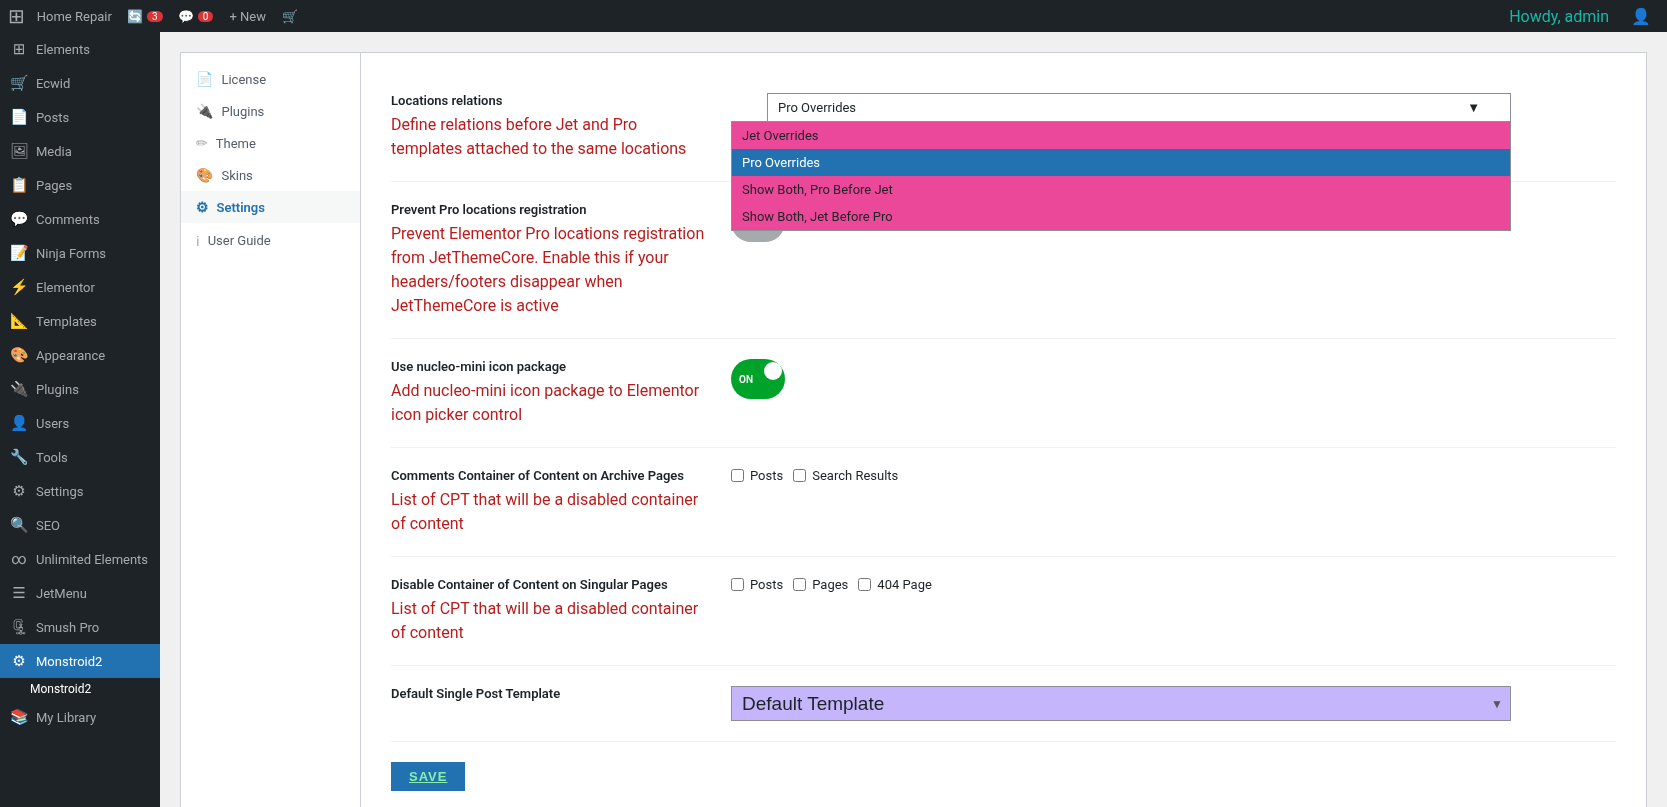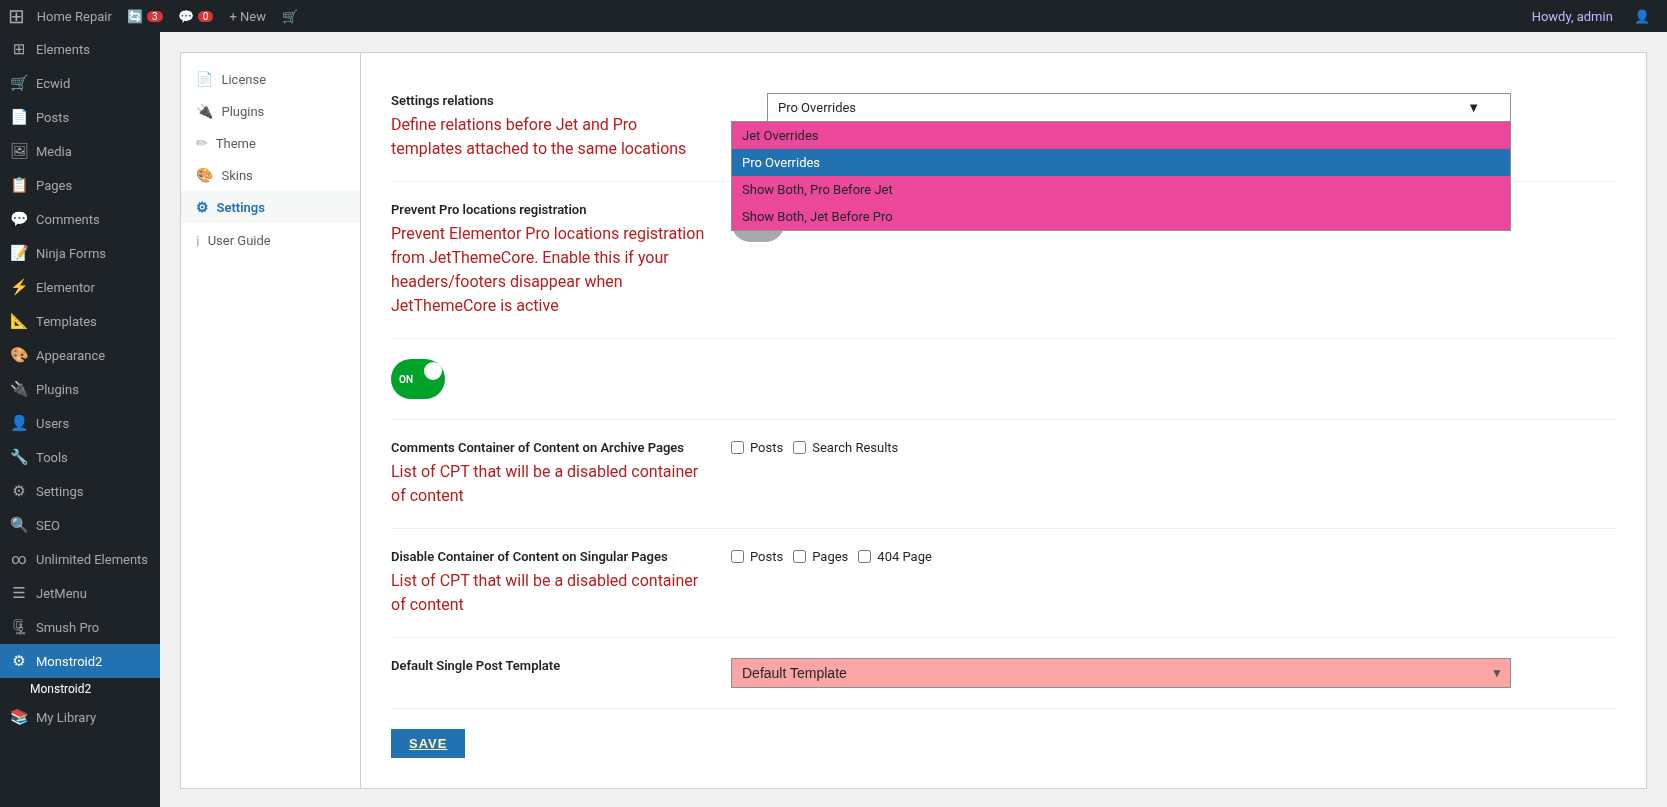--- a/index.html
+++ b/index.html
@@ -13,21 +13,21 @@
       display: flex;
       align-items: center;
       padding: 0 8px;
       position: fixed;
       top: 0; left: 0; right: 0;
       z-index: 100;
     }
     .admin-bar-logo { color: #a7aaad; font-size: 20px; margin-right: 4px; }
     .admin-bar-item { display: flex; align-items: center; padding: 8px 8px; color: #a7aaad; font-size: 13px; cursor: pointer; height: 32px; }
     .admin-bar-item .badge { background: #d63638; color: #fff; border-radius: 9px; padding: 0 5px; font-size: 10px; margin-left: 3px; }
-    .admin-bar-right { margin-left: auto; display: flex; align-items: center; color: #c4b5fd; font-size: 13px; }
+    .admin-bar-right { margin-left: auto; display: flex; align-items: center; color: #14b8a6; font-size: 16px; }
     .admin-bar-right span { padding: 0 8px; }
 
     
     .layout { display: flex; margin-top: 32px; min-height: calc(100vh - 32px); }
 
     
     .sidebar {
       width: 160px;
       background: #1d2327;
       color: #a7aaad;
@@ -81,22 +81,22 @@
     .setting-label { font-weight: 600; font-size: 13px; color: #1d2327; margin-bottom: 5px; }
     .setting-desc { font-size: 16px; color: #b91c1c; line-height: 1.5; }
     .setting-control { flex: 1; display: flex; align-items: flex-start; flex-wrap: wrap; gap: 10px; }
 
     
     .dropdown-wrapper { position: relative; min-width: 400px; }
     .dropdown-select {
       width: 100%;
       padding: 6px 30px 6px 10px;
       border: 1px solid #8c8f94;
-      background: #fca5a5;
-      font-size: 14px;
+      background: #c4b5fd;
+      font-size: 19px;
       color: #1d2327;
       appearance: none;
       cursor: pointer;
       border-radius: 0;
     }
     .dropdown-arrow {
       position: absolute; right: 8px; top: 50%; transform: translateY(-50%);
       color: #555; pointer-events: none; font-size: 12px;
     }
 
@@ -160,21 +160,21 @@
     .toggle.on .toggle-label { left: 8px; }
     .toggle-label-off { font-size: 10px; font-weight: 600; color: #fff; position: absolute; right: 6px; }
 
     
     .checkbox-item { display: flex; align-items: center; gap: 6px; font-size: 13px; color: #1d2327; }
     .checkbox-item input[type=checkbox] { cursor: pointer; }
 
     
     .save-btn {
       background: #2271b1;
-      color: #fef9c3;
+      color: #86efac;
       border: none;
       padding: 7px 18px;
       font-size: 13px;
       font-weight: 600;
       cursor: pointer;
       letter-spacing: 1px;
       margin-top: 10px;
       text-decoration: underline;
     }
   </style>
@@ -322,21 +322,21 @@
           <div class="sub-nav-item">
             <span class="icon">ℹ</span>
             <span>User Guide</span>
           </div>
         </div>
 
         <div class="settings-content">
 
           <div class="setting-row">
             <div class="setting-label-col">
-              <div class="setting-label">Settings relations</div>
+              <div class="setting-label">Locations relations</div>
               <div class="setting-desc">Define relations before Jet and Pro templates attached to the same locations</div>
             </div>
             <div class="setting-control">
               <div class="dropdown-open-container" style="min-width:780px;padding-left:36px;">
                 <div class="dropdown-selected-display">
                   <span>Pro Overrides</span>
                   <span>▼</span>
                 </div>
                 <div class="dropdown-options">
                   <div class="dropdown-option">
@@ -363,20 +363,24 @@
             </div>
             <div class="setting-control">
               <div class="toggle">
                 <span class="toggle-knob"></span>
                 <span class="toggle-label-off">OFF</span>
               </div>
             </div>
           </div>
 
           <div class="setting-row">
+            <div class="setting-label-col">
+              <div class="setting-label">Use nucleo-mini icon package</div>
+              <div class="setting-desc">Add nucleo-mini icon package to Elementor icon picker control</div>
+            </div>
             <div class="setting-control">
               <div class="toggle on">
                 <span class="toggle-label">ON</span>
                 <span class="toggle-knob"></span>
               </div>
             </div>
           </div>
 
           <div class="setting-row">
             <div class="setting-label-col">

